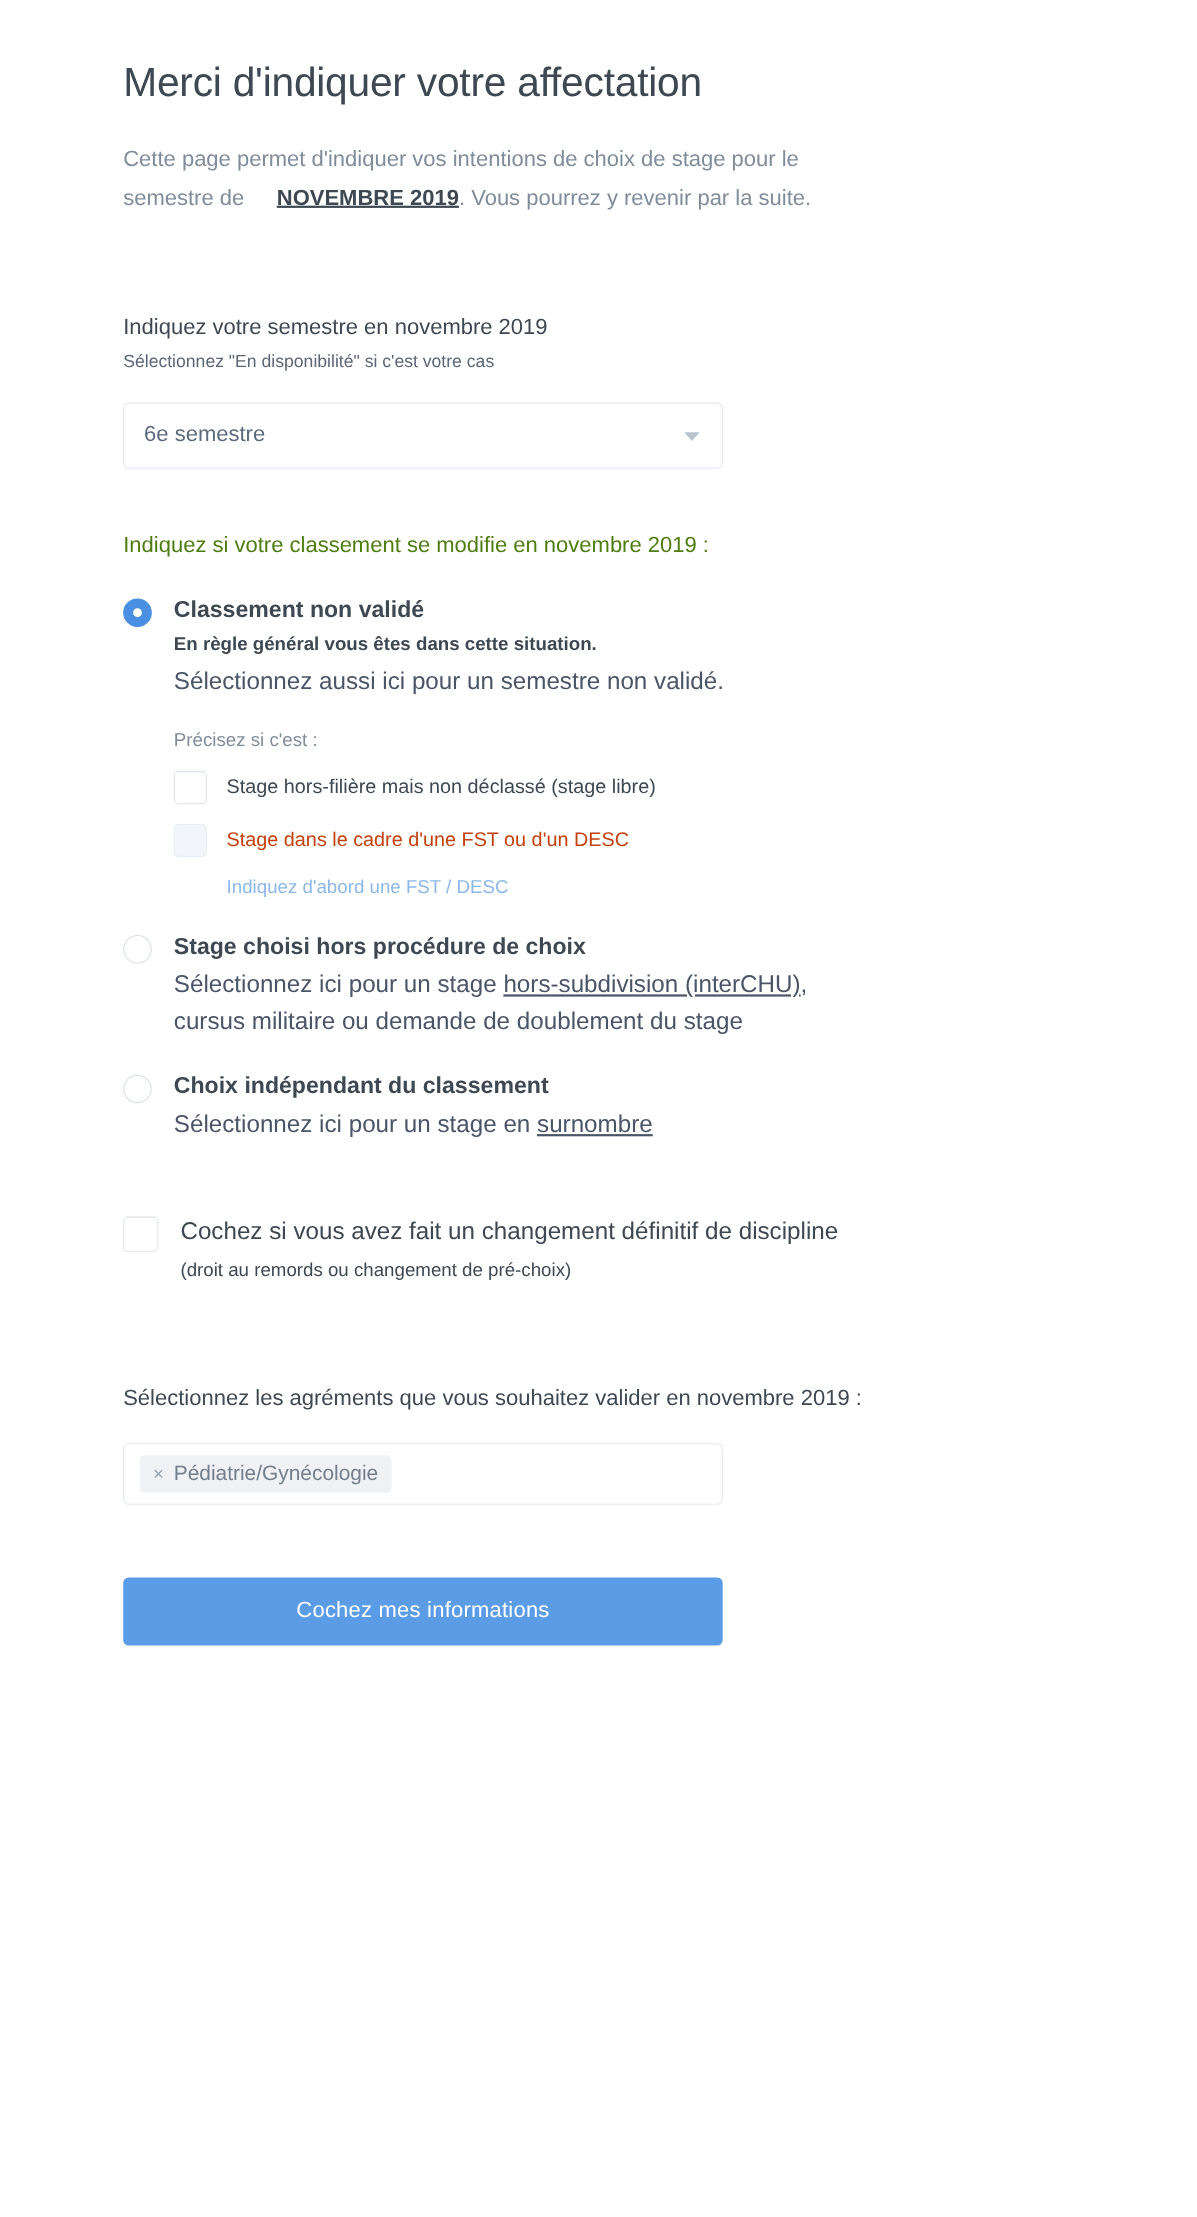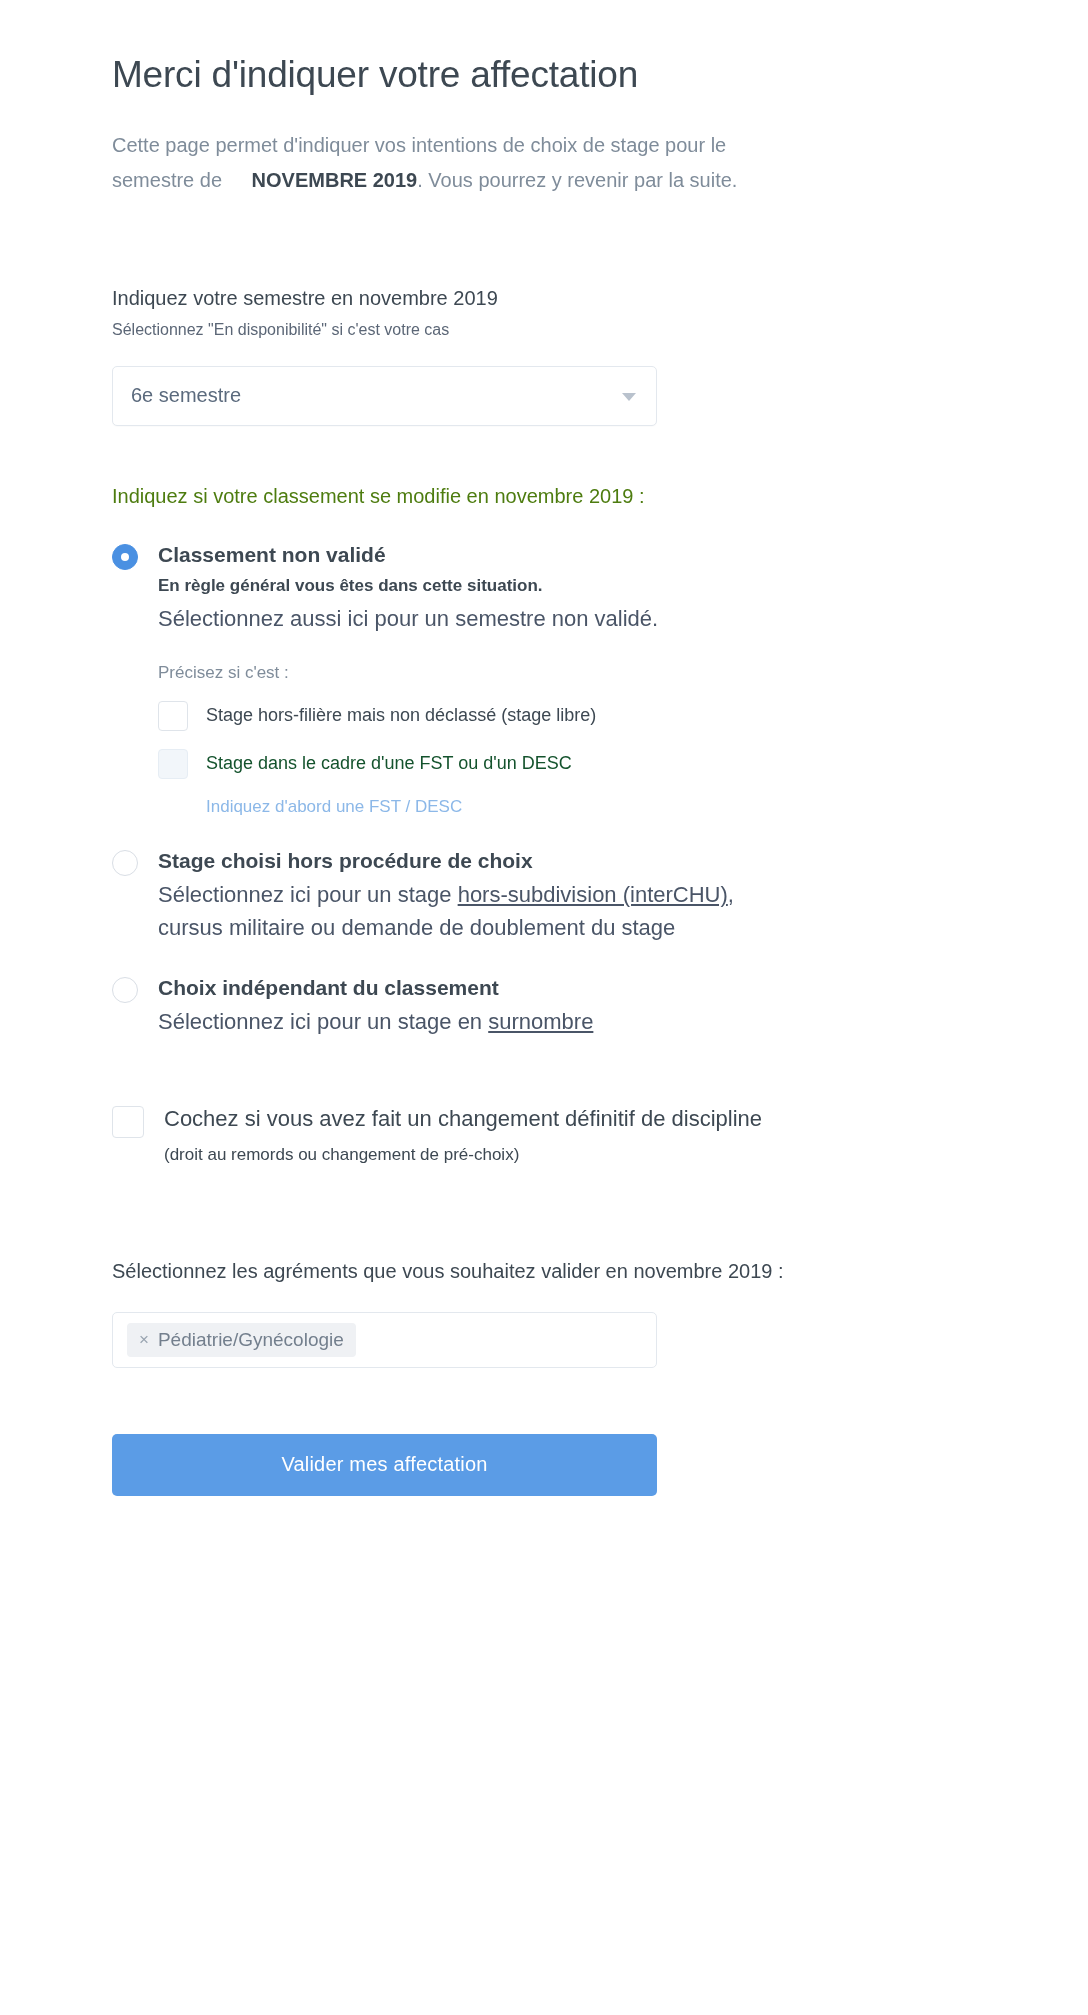--- a/index.html
+++ b/index.html
@@ -36,20 +36,21 @@
   .intro {
     font-size: 20px;
     line-height: 1.75;
     color: #7f8c9a;
     margin: 0;
     max-width: 700px;
   }
   .intro .strong {
     color: #3d4852;
     font-weight: bold;
+    text-decoration: underline;
     padding-left: 24px;
   }
 
   
   .section { margin-top: 86px; }
   .section-label {
     font-size: 20px;
     color: #3d4852;
     line-height: 1.45;
     margin: 0;
@@ -173,21 +174,21 @@
     margin-right: 18px;
   }
   .checkbox.disabled {
     background: #f2f6fa;
     border-color: #e6edf4;
   }
   .check-text {
     font-size: 18px;
     color: #3d4852;
   }
-  .check-text.muted { color: #14532d; }
+  .check-text.muted { color: #c2410c; }
   .hint-link {
     font-size: 17px;
     color: #8cb8e8;
     margin: 6px 0 0 48px;
   }
 
   
   .standalone {
     display: flex;
     align-items: flex-start;
@@ -332,16 +333,16 @@
     <div class="section">
       <p class="section-label">Sélectionnez les agréments que vous souhaitez valider en novembre 2019 :</p>
       <div class="tags-box">
         <span class="tag">
           <span class="x">×</span>
           <span>Pédiatrie/Gynécologie</span>
         </span>
       </div>
     </div>
 
-    <button class="submit">Valider mes affectation</button>
+    <button class="submit">Cochez mes informations</button>
 
   </div>
 </div>
 
 </body></html>

